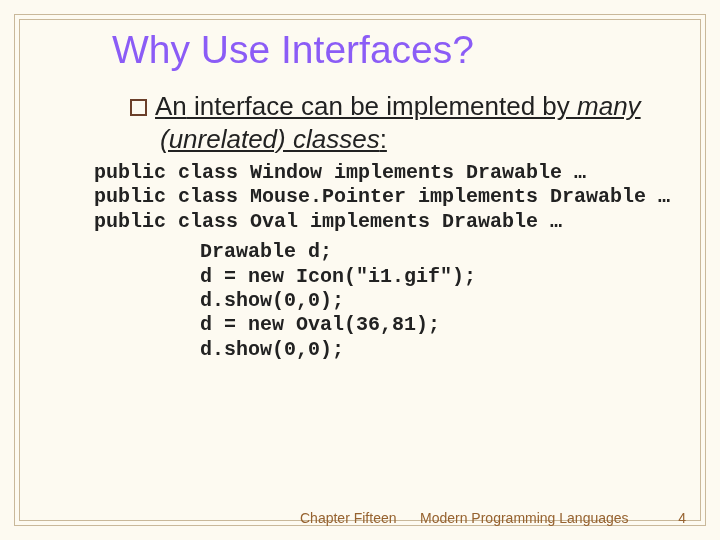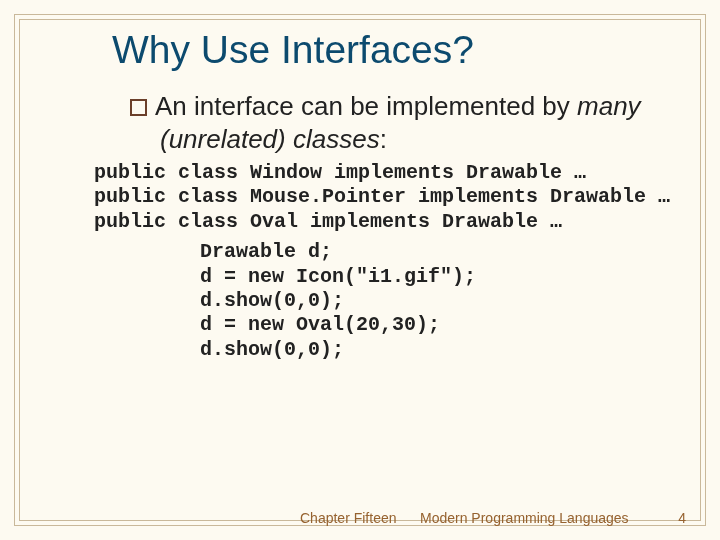--- a/index.html
+++ b/index.html
@@ -40,28 +40,29 @@
     position: absolute;
     left: 40px;
     top: 28px;
     right: 40px;
   }
   h1.title {
     margin: 0 0 18px 0;
     padding-left: 72px;
     font-size: 39px;
     font-weight: 400;
-    color: #0c4a6e;
+    color: #8b5cf6;
   }
   .bullet-block {
     font-size: 26px;
     line-height: 1.25;
     margin: 16px 0 6px 90px;
     text-indent: -30px;
     padding-left: 30px;
+    text-decoration: underline;
   }
   .bullet-mark {
     display: inline-block;
     width: 17px;
     height: 17px;
     border: 2px solid #6b3f2a;
     margin-right: 8px;
     vertical-align: -1px;
     box-sizing: border-box;
   }
@@ -105,21 +106,21 @@
     </div>
 
     <pre class="code">public class Window implements Drawable …
 public class Mouse.Pointer implements Drawable …
 public class Oval implements Drawable …</pre>
 
 
     <pre class="code indent2">Drawable d;
 d = new Icon("i1.gif");
 d.show(0,0);
-d = new Oval(20,30);
+d = new Oval(36,81);
 d.show(0,0);</pre>
 
   </div>
 
   <div class="footer">
     <span class="chapter">Chapter Fifteen</span>
     <span class="book">Modern Programming Languages</span>
     <span class="page">4</span>
   </div>
 </div>

